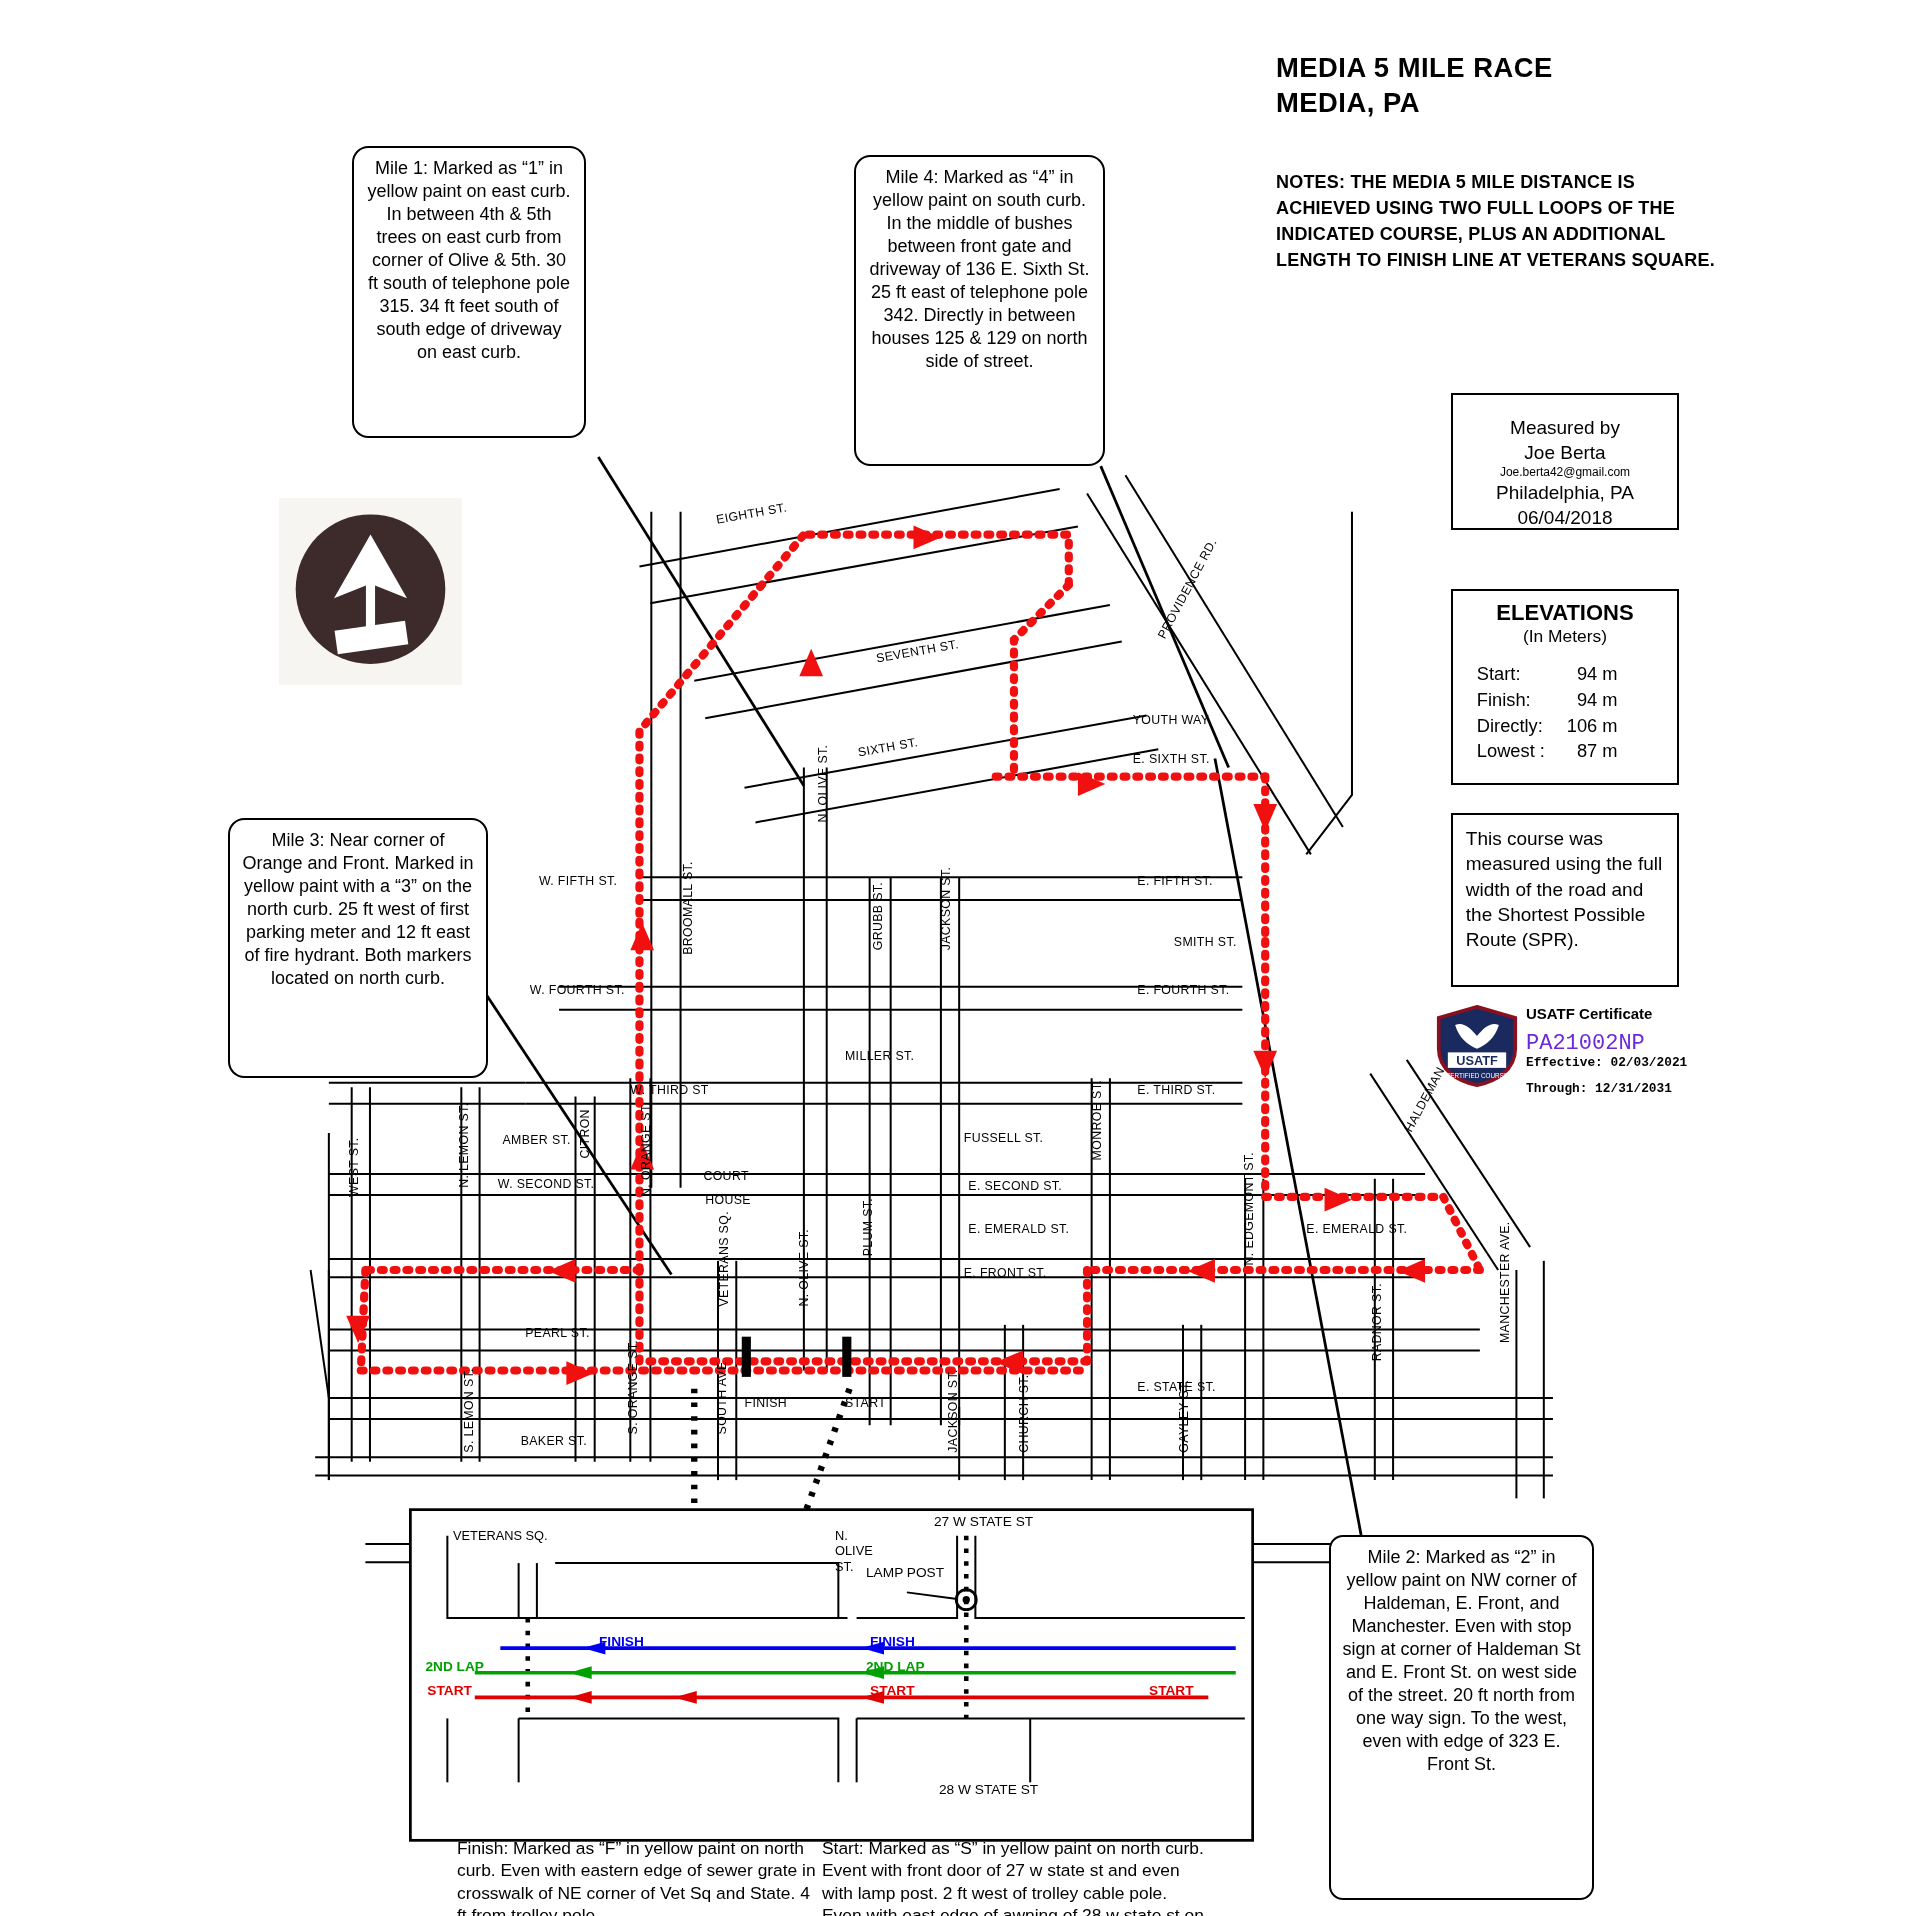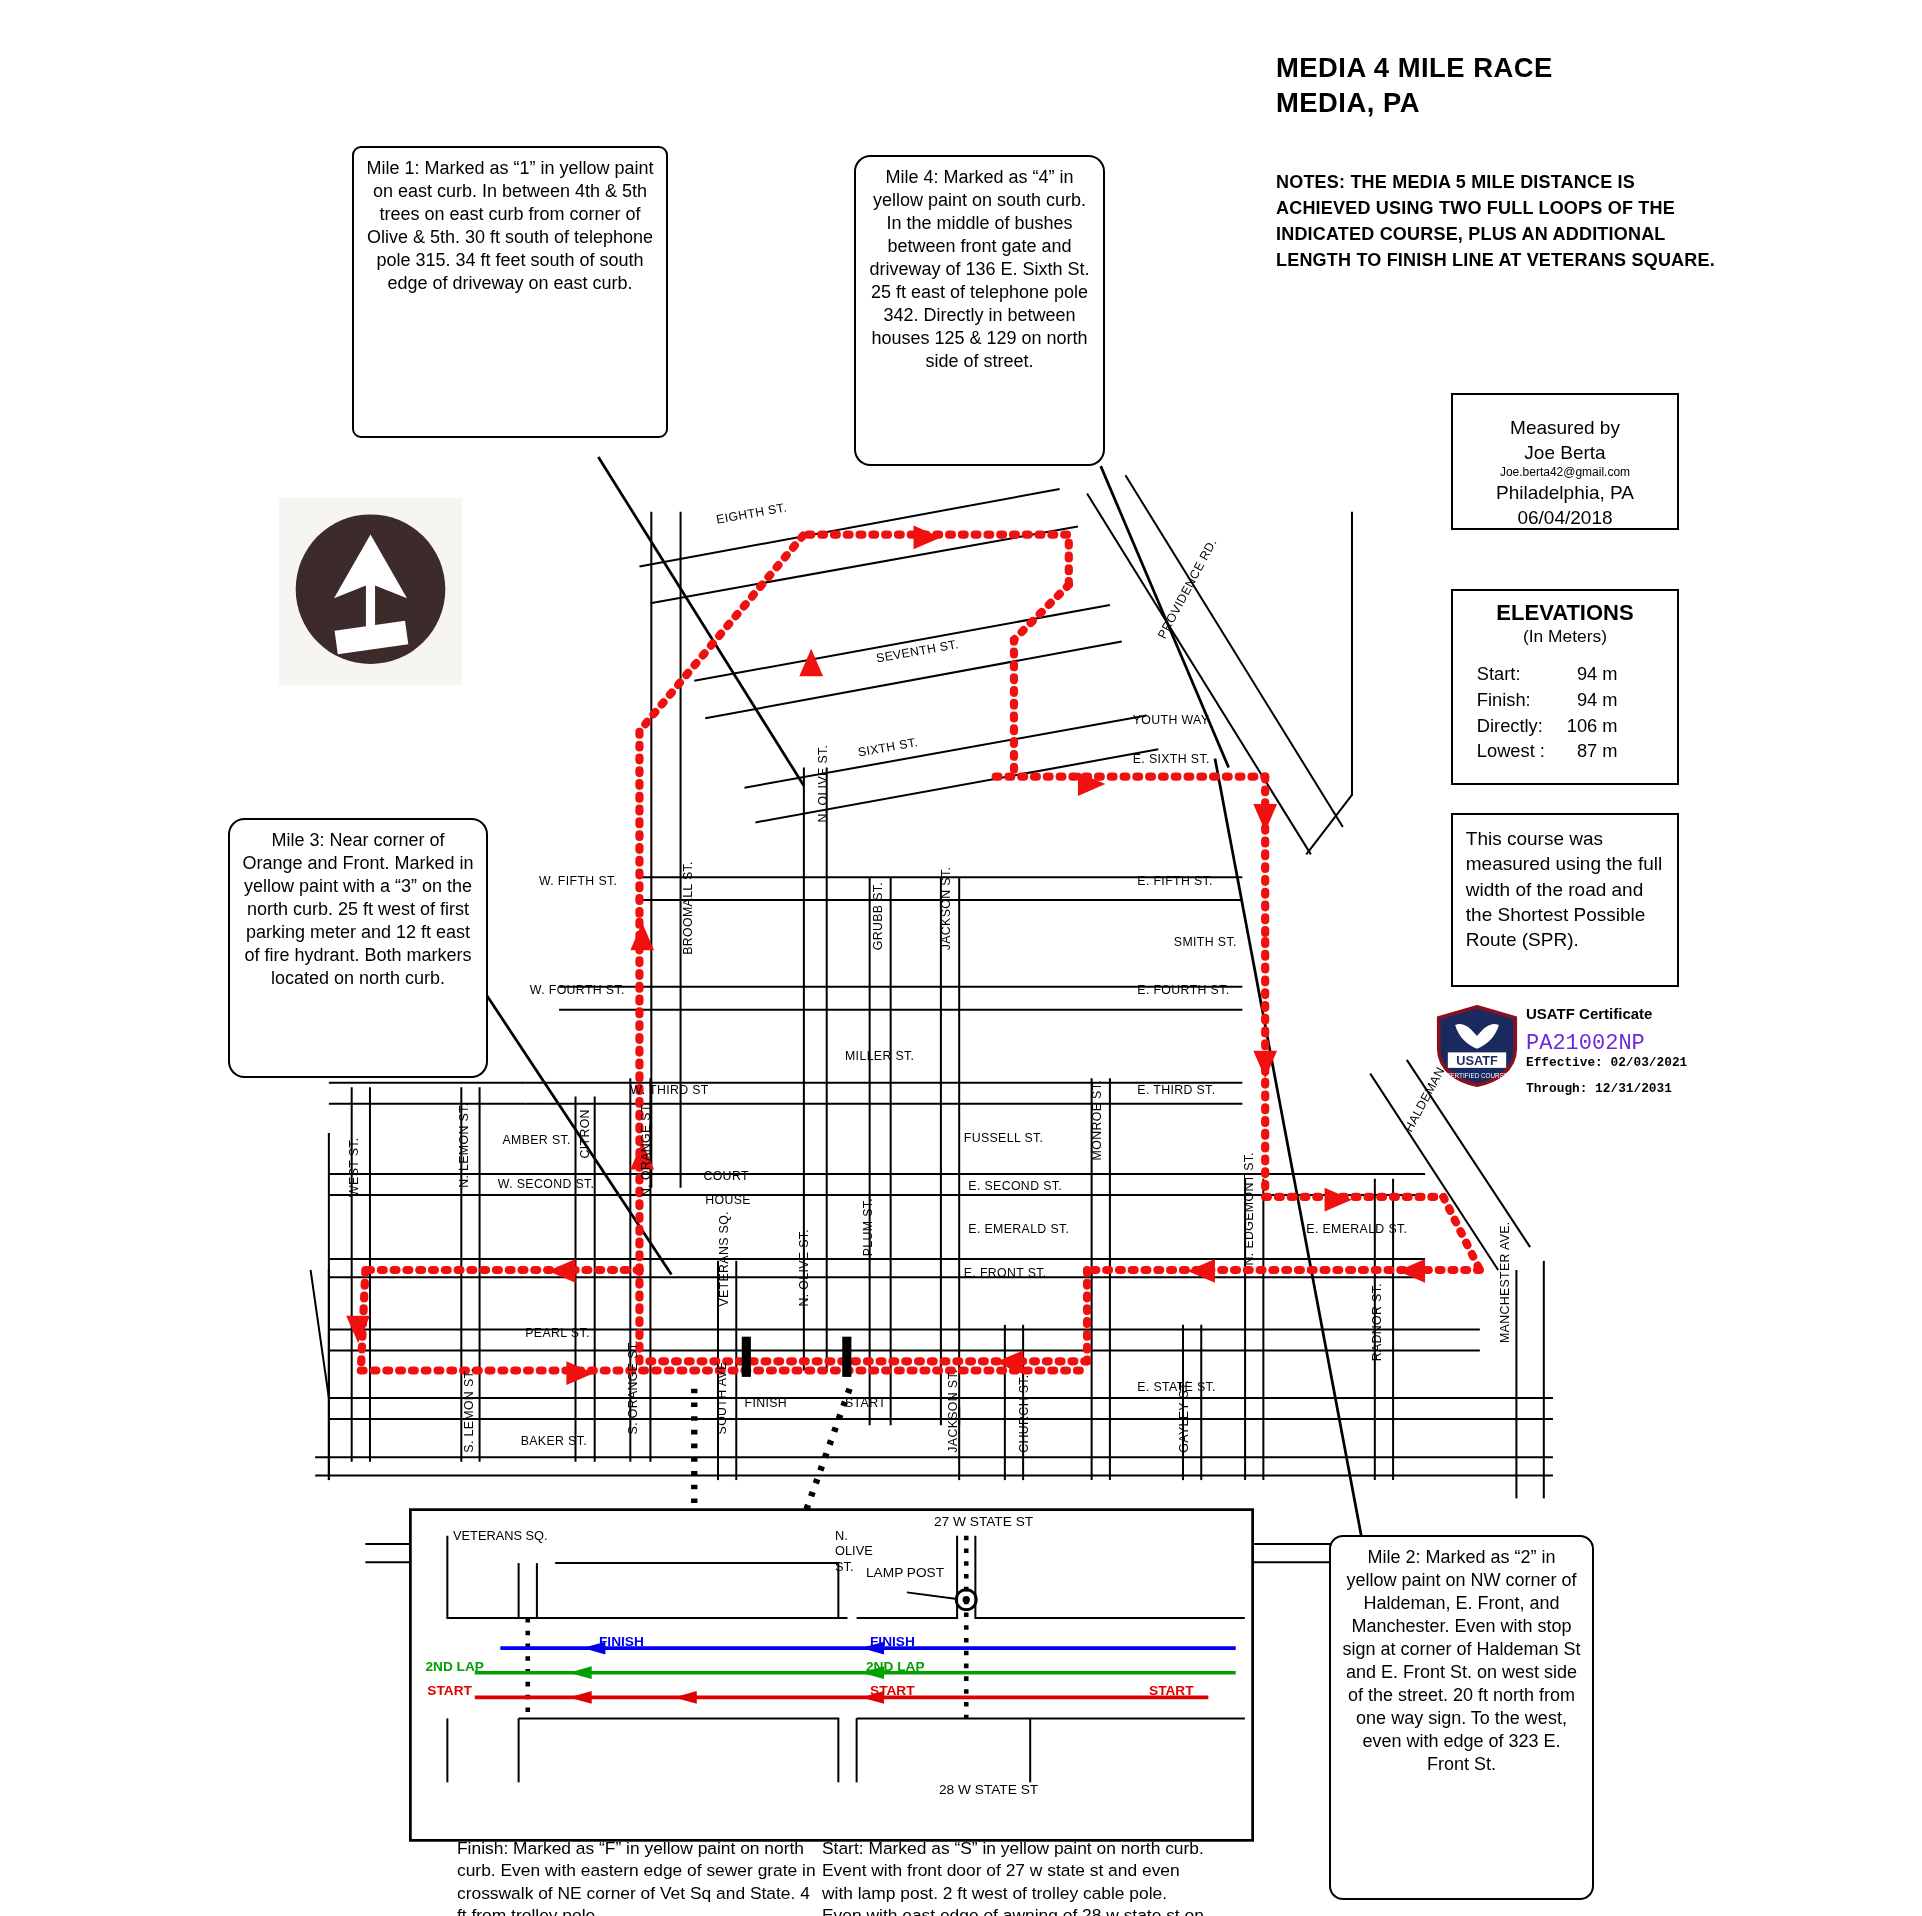--- a/index.html
+++ b/index.html
@@ -49,21 +49,21 @@
   #usatf .ceff{position:absolute;left:91px;top:50px;font-size:12.8px;font-weight:bold;font-family:"Liberation Mono",monospace;}
   #usatf .cthr{position:absolute;left:91px;top:76px;font-size:12.8px;font-weight:bold;font-family:"Liberation Mono",monospace;}
 
   
   #northarrow{left:279px;top:498px;width:183px;height:187px;background:#f7f5f1;}
 </style>
 </head>
 <body>
 
 <div class="abs" id="title">
-  <div>MEDIA 4 MILE RACE</div>
+  <div>MEDIA 5 MILE RACE</div>
   <div>MEDIA, PA</div>
 </div>
 <div class="abs" id="notes">NOTES:  THE MEDIA 5 MILE DISTANCE IS ACHIEVED USING TWO FULL LOOPS OF THE INDICATED COURSE, PLUS AN ADDITIONAL LENGTH TO FINISH LINE AT VETERANS SQUARE.</div>
 
 <svg class="abs" id="mapwrap" viewBox="0 0 2104 2098">
 
   <g>
     <path class="leader" d="M655 500 L880 860"></path>
     <path class="leader" d="M1205 510 L1345 840"></path>
     <path class="leader" d="M530 1085 L735 1395"></path>
@@ -242,21 +242,21 @@
 </svg>
 
 <div class="abs" id="northarrow">
   <svg viewBox="0 0 200 205" width="183" height="187">
     <circle cx="100" cy="100" r="82" fill="#3d2b2b"></circle>
     <polygon points="100,40 140,110 105,96 105,150 95,150 95,96 60,110" fill="#ffffff"></polygon>
     <rect x="62" y="140" width="78" height="26" fill="#ffffff" transform="rotate(-8 101 153)"></rect>
   </svg>
 </div>
 
-<div class="abs callout" style="left:352px;top:146px;width:316px;height:292px;border-radius:9px;">
+<div class="abs callout" style="left:352px;top:146px;width:234px;height:292px;">
   <span>Mile 1:   Marked as “1” in yellow paint on east curb. In between 4th &amp; 5th trees on east curb from corner of Olive &amp; 5th. 30 ft south of telephone pole 315. 34 ft feet south of south edge of driveway on east curb.</span>
 </div>
 
 <div class="abs callout" style="left:854px;top:155px;width:251px;height:311px;">
   <span>Mile 4:  Marked as “4” in yellow paint on south curb. In the middle of bushes between front gate and driveway of 136 E. Sixth St. 25 ft east of telephone pole 342. Directly in between houses 125 &amp; 129 on north side of street.</span>
 </div>
 
 <div class="abs callout" style="left:228px;top:818px;width:260px;height:260px;">
   <span>Mile 3:   Near corner of Orange and Front. Marked in yellow paint with a “3” on the north curb. 25 ft west of first parking meter and 12 ft east of fire hydrant. Both markers located on north curb.</span>
 </div>

